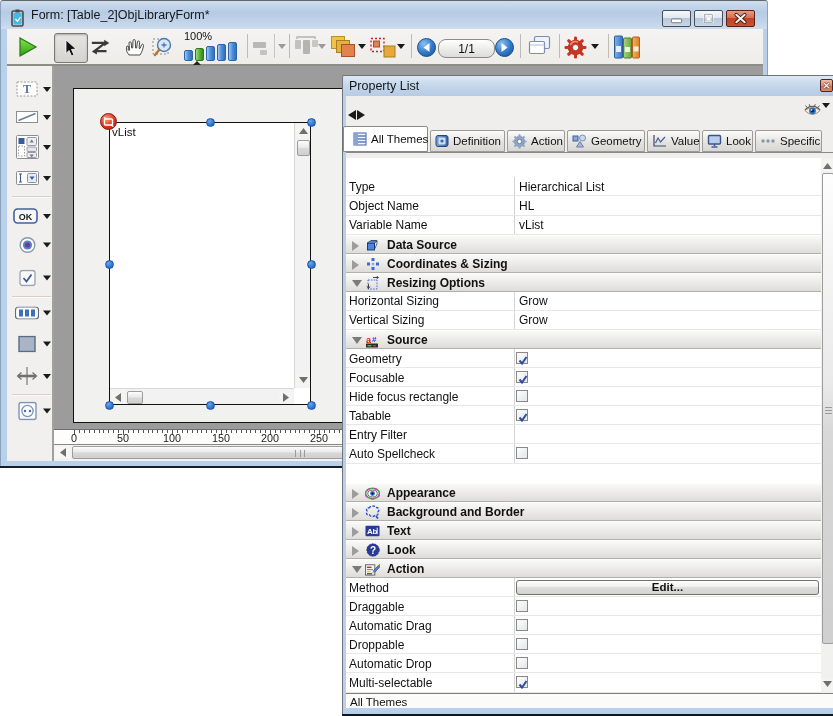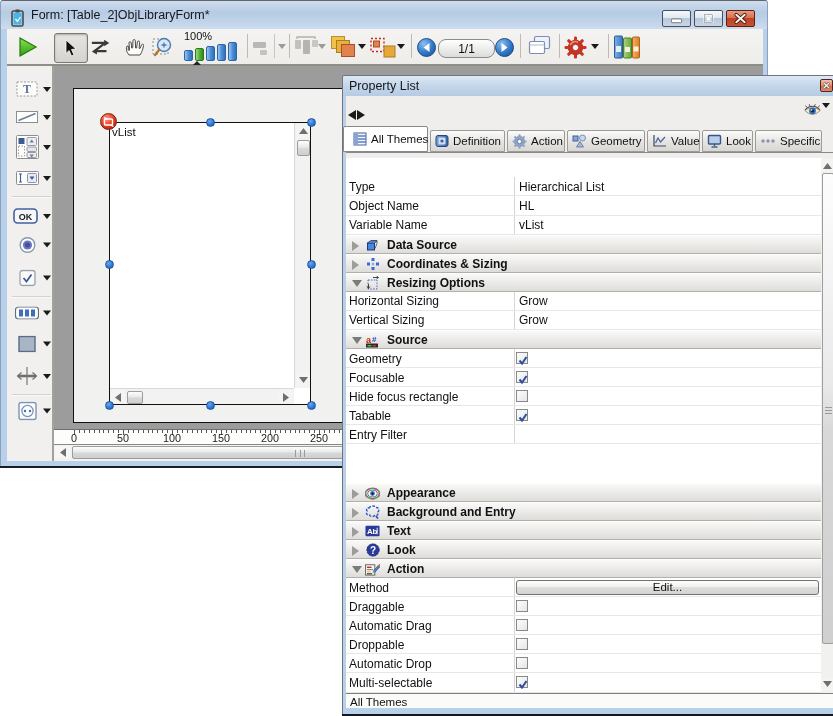--- a/index.html
+++ b/index.html
@@ -107,21 +107,21 @@
   .ptri.right{border-top:5px solid transparent;border-bottom:5px solid transparent;border-left:7px solid #9c9c9b;}
   .prow .picon{position:absolute;left:19px;top:2px;width:15px;height:15px;display:flex;align-items:center;justify-content:center;}
   .prow .htext{position:absolute;left:41px;top:2px;font-weight:bold;font-size:12px;color:#111;}
   .prow .pname{position:absolute;left:3px;top:2.5px;font-size:12px;color:#111;}
   .prow .pvalue{position:absolute;left:173px;top:2.5px;font-size:12px;color:#111;}
   .prow .pdivider{position:absolute;left:168px;top:0;width:1px;height:100%;background:#d5d5d3;}
   .cb{position:absolute;left:170px;top:3px;width:12px;height:12px;border:1px solid #898989;
     background:linear-gradient(135deg,#fdfdfd,#e4e6e9);box-sizing:border-box;}
   .edit-btn{position:absolute;left:170px;top:1.5px;width:303px;height:15.5px;border:1px solid #707070;
     border-radius:3px;box-sizing:border-box;text-align:center;font-size:11.5px;color:#111;
-    background:linear-gradient(#fefefe,#f0f0ef 45%,#dededd 50%,#d4d4d2);line-height:13px;}
+    background:linear-gradient(#fefefe,#f0f0ef 45%,#dededd 50%,#d4d4d2);line-height:13px;font-weight:bold;}
 
   .pl-scrollbar{left:475px;top:62.3px;width:14px;height:534.3px;background:#f1f1f0;}
   .pl-status{left:0px;top:596.6px;width:489px;height:15.4px;background:#fbfbfa;border-top:1px solid #7f7f7f;
     box-sizing:border-box;font-size:11.5px;color:#111;padding:2px 0 0 4px;}
 </style>
 </head>
 <body>
 
 <div id="stage">
 
@@ -906,20 +906,25 @@
       <span class="pname">Entry Filter</span>
             <span class="pvalue"></span>
     </div>
           <div class="prow item" style="top:248.04px;height:19.08px">
       <span class="pdivider"></span>
       <span class="pname">Tabable</span>
             <span class="cb"><svg width="12" height="12" viewBox="0 0 12 12" xmlns="http://www.w3.org/2000/svg">
                 <path d="M2.5 5.5 L5 8.5 L9.5 2" fill="none" stroke="#2d4f9e" stroke-width="2"></path>
               </svg></span>
     </div>
+          <div class="prow item" style="top:286.20px;height:19.08px">
+      <span class="pdivider"></span>
+      <span class="pname">Auto Spellcheck</span>
+            <span class="cb"></span>
+    </div>
           <div class="prow header" style="top:324.36px;height:19.08px">
       <span class="ptri right" style="top:5px"></span>
       <span class="picon">
               <svg width="16" height="13" viewBox="0 0 16 13" xmlns="http://www.w3.org/2000/svg">
                 <ellipse cx="8" cy="6.5" rx="7.5" ry="5.5" fill="none" stroke="#3ab038" stroke-width="1.6"></ellipse>
                 <ellipse cx="8" cy="6.5" rx="7.5" ry="5.5" fill="none" stroke="#d040c0" stroke-width="1.6" stroke-dasharray="4,4"></ellipse>
                 <ellipse cx="8" cy="6.5" rx="5" ry="3.6" fill="#fff" stroke="#444" stroke-width="0.8"></ellipse>
                 <circle cx="8" cy="6.5" r="2.6" fill="#3a76c4"></circle>
                 <circle cx="8" cy="6.5" r="1.2" fill="#111"></circle>
               </svg>
@@ -927,21 +932,21 @@
       <span class="htext">Appearance</span>
     </div>
           <div class="prow header" style="top:343.44px;height:19.08px">
       <span class="ptri right" style="top:5px"></span>
       <span class="picon">
               <svg width="15" height="14" viewBox="0 0 15 14" xmlns="http://www.w3.org/2000/svg">
                 <path d="M4 3 C5.5 0.5 10 0.5 11.5 2.5 C14 2.5 14.5 5.5 13 7 C14 9 12 11 10 10.5 C8.5 12 5.5 12 4.5 10 C2 10.5 0.5 8 2 6 C0.8 4 2.2 2.5 4 3 Z" fill="none" stroke="#2a52c8" stroke-width="1.4" stroke-dasharray="2.6,1.4"></path>
                 <path d="M11 11 l2 2.5" stroke="#2a52c8" stroke-width="1.8"></path>
               </svg>
             </span>
-      <span class="htext">Background and Entry</span>
+      <span class="htext">Background and Border</span>
     </div>
           <div class="prow header" style="top:362.52px;height:19.08px">
       <span class="ptri right" style="top:5px"></span>
       <span class="picon">
               <svg width="16" height="12" viewBox="0 0 16 12" xmlns="http://www.w3.org/2000/svg">
                 <rect x="0.5" y="0.5" width="15" height="11" rx="1" fill="#2a3a9a"></rect>
                 <text x="2" y="9" font-size="8.5" font-weight="bold" fill="#fff" font-family="Liberation Sans,sans-serif">Ab</text>
                 <path d="M13 2.5 v7" stroke="#fff" stroke-width="1"></path>
               </svg>
             </span>

